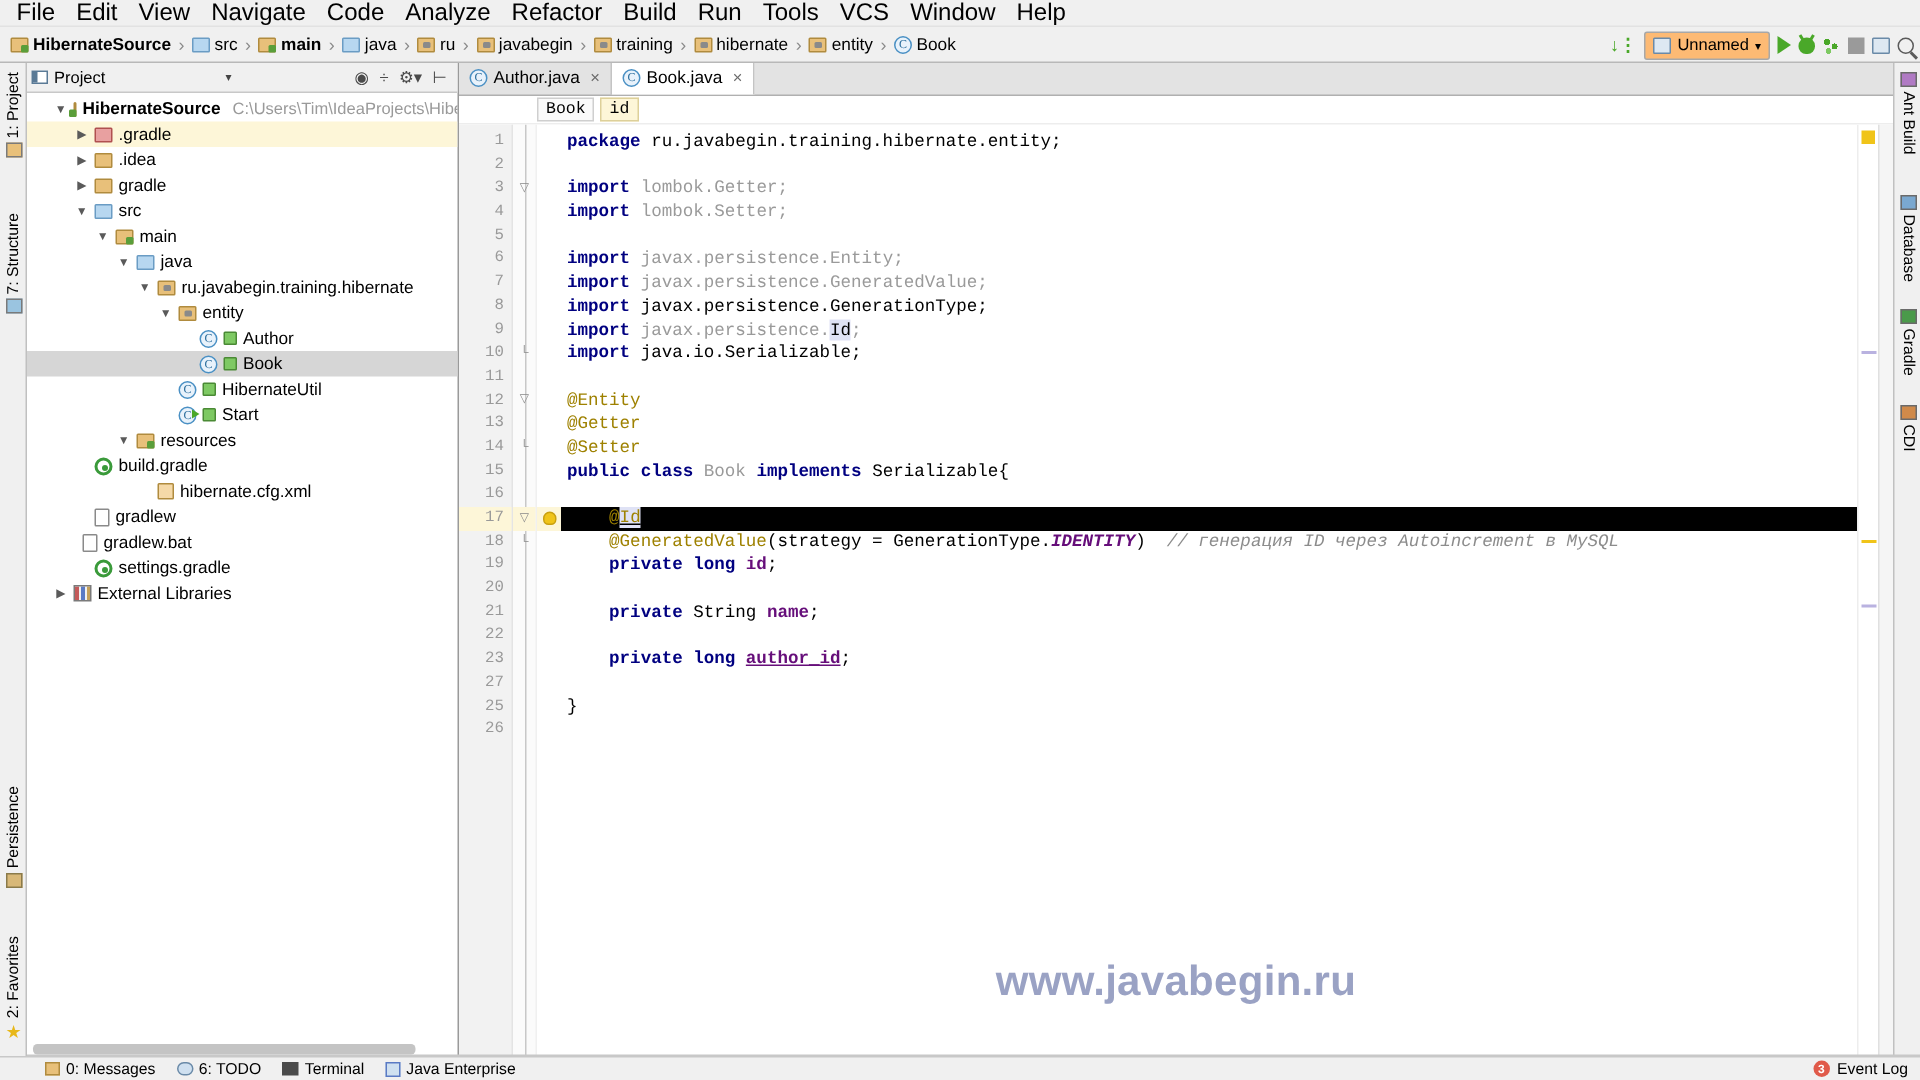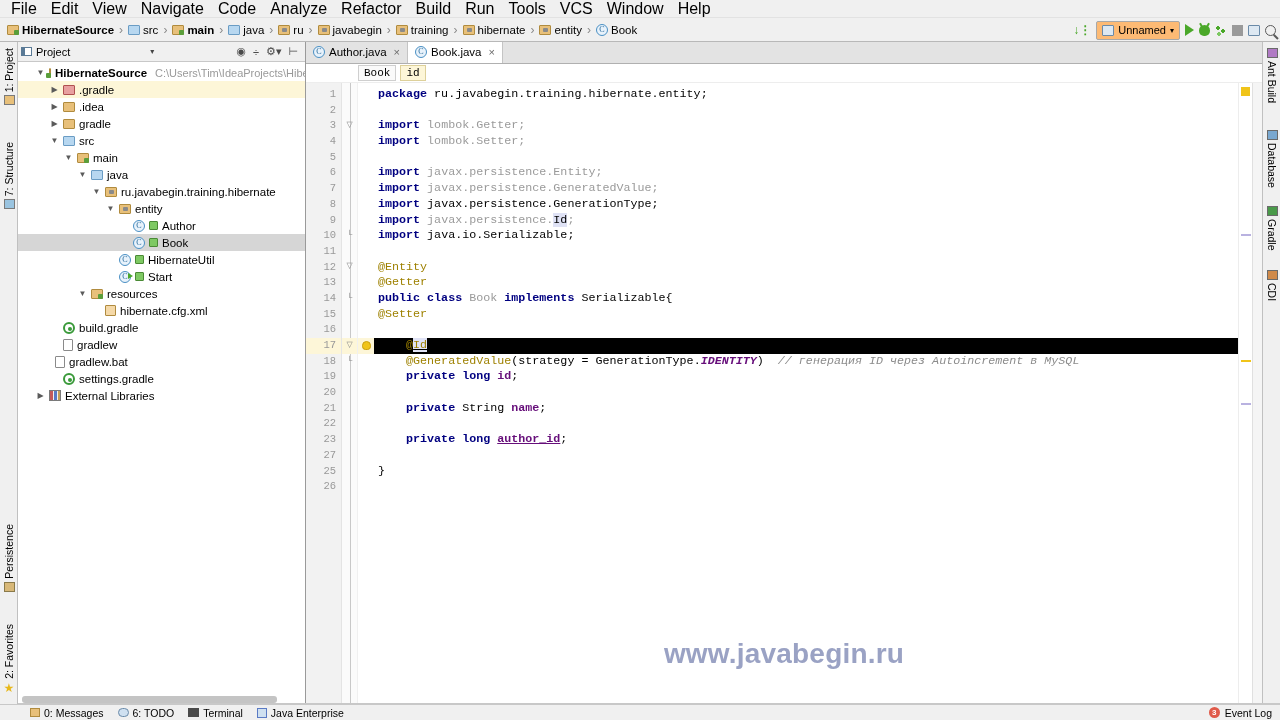--- a/index.html
+++ b/index.html
@@ -528,29 +528,29 @@
             <span class="arrow"></span>
             <span class="startico">C</span>
             <span class="lockico"></span>
             <span class="tlbl">Start</span>
           </div>
           <div class="trow" style="padding-left: 60px;">
             <span class="arrow">▼</span>
             <span class="ico ico-folder src"></span>
             <span class="tlbl">resources</span>
           </div>
+          <div class="trow" style="padding-left: 32px;">
+            <span class="arrow"></span>
+            <span class="gradleico"></span>
+            <span class="tlbl">build.gradle</span>
+          </div>
           <div class="trow" style="padding-left: 74px;">
             <span class="arrow"></span>
             <span class="xmlico"></span>
             <span class="tlbl">hibernate.cfg.xml</span>
-          </div>
-          <div class="trow" style="padding-left: 32px;">
-            <span class="arrow"></span>
-            <span class="gradleico"></span>
-            <span class="tlbl">build.gradle</span>
           </div>
           <div class="trow" style="padding-left: 32px;">
             <span class="arrow"></span>
             <span class="fileico"></span>
             <span class="tlbl">gradlew</span>
           </div>
           <div class="trow" style="padding-left: 24px;">
             <span class="arrow"></span>
             <span class="fileico"></span>
             <span class="tlbl">gradlew.bat</span>
@@ -692,22 +692,22 @@
             <div class="cl"><span class="kw">import </span><span class="grey">lombok.Setter;</span></div>
             <div class="cl">&nbsp;</div>
             <div class="cl"><span class="kw">import </span><span class="grey">javax.persistence.Entity;</span></div>
             <div class="cl"><span class="kw">import </span><span class="grey">javax.persistence.GeneratedValue;</span></div>
             <div class="cl"><span class="kw">import </span><span class="id">javax.persistence.GenerationType;</span></div>
             <div class="cl"><span class="kw">import </span><span class="grey">javax.persistence.</span><span class="hlid">Id</span><span class="grey">;</span></div>
             <div class="cl"><span class="kw">import </span><span class="id">java.io.Serializable;</span></div>
             <div class="cl">&nbsp;</div>
             <div class="cl"><span class="ann">@Entity</span></div>
             <div class="cl"><span class="ann">@Getter</span></div>
+            <div class="cl"><span class="ann">@Setter</span></div>
             <div class="cl"><span class="kw">public class </span><span class="grey">Book</span><span class="kw"> implements </span><span class="id">Serializable{</span></div>
-            <div class="cl"><span class="ann">@Setter</span></div>
             <div class="cl">&nbsp;</div>
             <div class="cl hl"><span class="ann">    @</span><span class="ann hlid">Id</span></div>
             <div class="cl"><span class="ann">    @GeneratedValue</span><span class="id">(</span><span class="id">strategy</span><span class="id"> = </span><span class="id">GenerationType.</span><span class="cst">IDENTITY</span><span class="id">)  </span><span class="cmt">// генерация ID через Autoincrement в MySQL</span></div>
             <div class="cl"><span class="kw">    private long </span><span class="fld">id</span><span class="id">;</span></div>
             <div class="cl">&nbsp;</div>
             <div class="cl"><span class="kw">    private </span><span class="id">String </span><span class="fld">name</span><span class="id">;</span></div>
             <div class="cl">&nbsp;</div>
             <div class="cl"><span class="kw">    private long </span><span class="fld undl">author_id</span><span class="id">;</span></div>
             <div class="cl">&nbsp;</div>
             <div class="cl"><span class="id">}</span></div>

